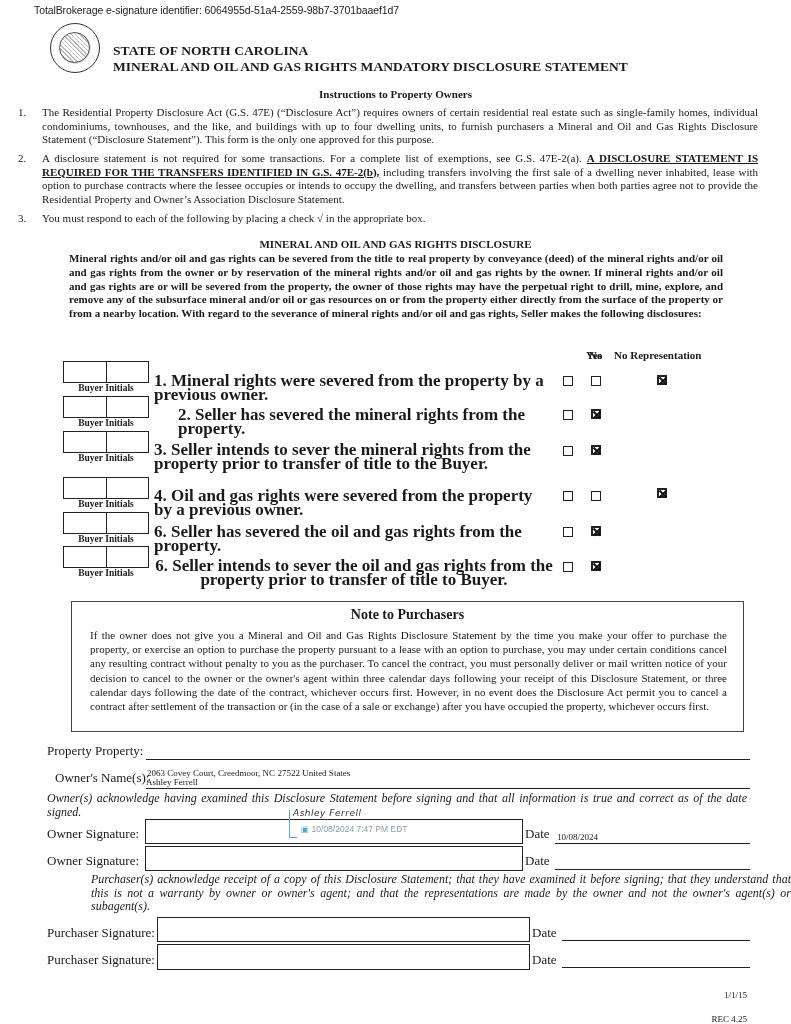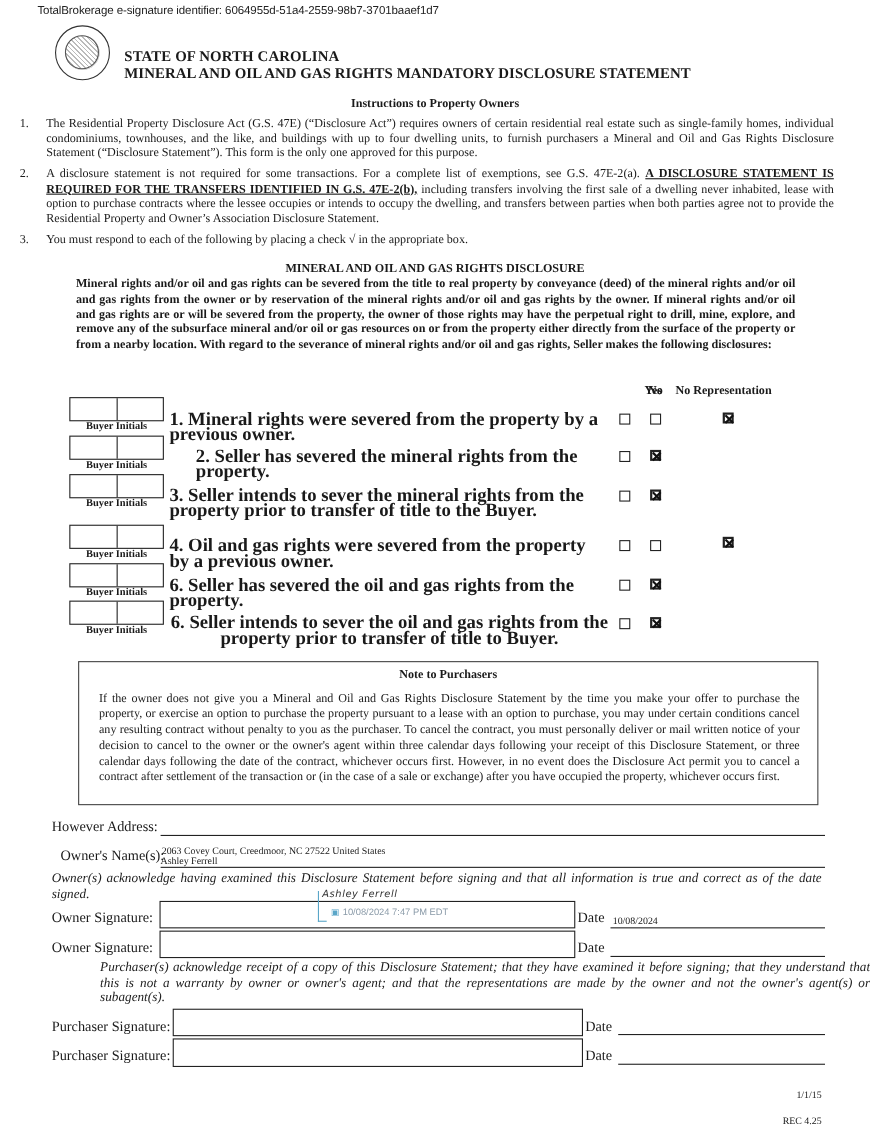--- a/index.html
+++ b/index.html
@@ -33,21 +33,21 @@
     .initials .cell + .cell { border-left: 1.5px solid #222; }
     .initials-label { position: absolute; left: 63px; width: 86px; top: 22px; text-align: center; font-size: 9.5px; font-weight: bold; }
     .q-text { position: absolute; left: 154px; width: 400px; top: 8px; font-size: 17px; font-weight: bold; line-height: 14px; }
     .cb { position: absolute; width: 10px; height: 10px; border: 1.5px solid #222; background: #fff; }
     .cb.checked::before, .cb.checked::after { content: ""; position: absolute; left: -1px; top: 3px; width: 10px; height: 2px; background: #111; }
     .cb.checked::before { transform: rotate(45deg); }
     .cb.checked::after { transform: rotate(-45deg); }
     .cb.checked { border-width: 2px; }
 
     .note-box { left: 71px; top: 601px; width: 673px; height: 131px; border: 1.5px solid #444; }
-    .note-title { position: absolute; left: 0; width: 100%; top: 5px; text-align: center; font-size: 11px; font-weight: bold; }
+    .note-title { position: absolute; left: 0; width: 100%; top: 5px; text-align: center; font-size: 14px; font-weight: bold; }
     .note-body { position: absolute; left: 18px; width: 637px; top: 26px; font-size: 11px; line-height: 14.2px; text-align: justify; }
 
     .field-label { font-size: 13px; }
     .field-value { font-size: 9px; }
     .line { position: absolute; height: 0; border-top: 1px solid #222; }
 
     .italic-para { left: 47px; width: 700px; font-size: 12px; font-style: italic; line-height: 13.5px; text-align: justify; }
 
     .sig-box { position: absolute; border: 1.8px solid #222; background: #fff; }
 
@@ -157,21 +157,21 @@
   <div class="q-text" style="top:13px;text-align:center;">6. Seller intends to sever the oil and gas rights from the property prior to transfer of title to Buyer.</div>
   <div class="cb" style="left:563px; top:16px;"></div>
   <div class="cb checked" style="left:591px; top:15px;"></div>
 </div>
 
 <div class="abs note-box">
   <div class="note-title">Note to Purchasers</div>
   <div class="note-body">If the owner does not give you a Mineral and Oil and Gas Rights Disclosure Statement by the time you make your offer to purchase the property, or exercise an option to purchase the property pursuant to a lease with an option to purchase, you may under certain conditions cancel any resulting contract without penalty to you as the purchaser. To cancel the contract, you must personally deliver or mail written notice of your decision to cancel to the owner or the owner's agent within three calendar days following your receipt of this Disclosure Statement, or three calendar days following the date of the contract, whichever occurs first. However, in no event does the Disclosure Act permit you to cancel a contract after settlement of the transaction or (in the case of a sale or exchange) after you have occupied the property, whichever occurs first.</div>
 </div>
 
-<div class="abs field-label" style="left:47px; top:743px;">However Address:</div>
+<div class="abs field-label" style="left:47px; top:743px;">Property Property:</div>
 <div class="abs field-value" style="left:147px; top:748px;margin-top:20px;">2063 Covey Court, Creedmoor, NC 27522 United States</div>
 <div class="line" style="left:146px; top:759px; width:604px;"></div>
 
 <div class="abs field-label" style="left:55px; top:770px;">Owner's Name(s):</div>
 <div class="abs field-value" style="left:146px; top:777px;">Ashley Ferrell</div>
 <div class="line" style="left:146px; top:788px; width:604px;"></div>
 
 <div class="abs italic-para" style="top:792px;">Owner(s) acknowledge having examined this Disclosure Statement before signing and that all information is true and correct as of the date signed.</div>
 
 <div class="abs field-label" style="left:47px; top:826px;">Owner Signature:</div>

